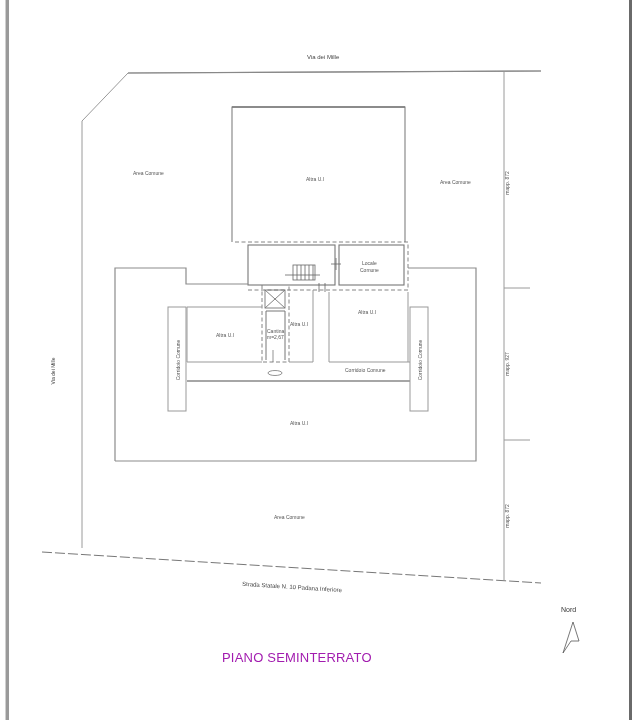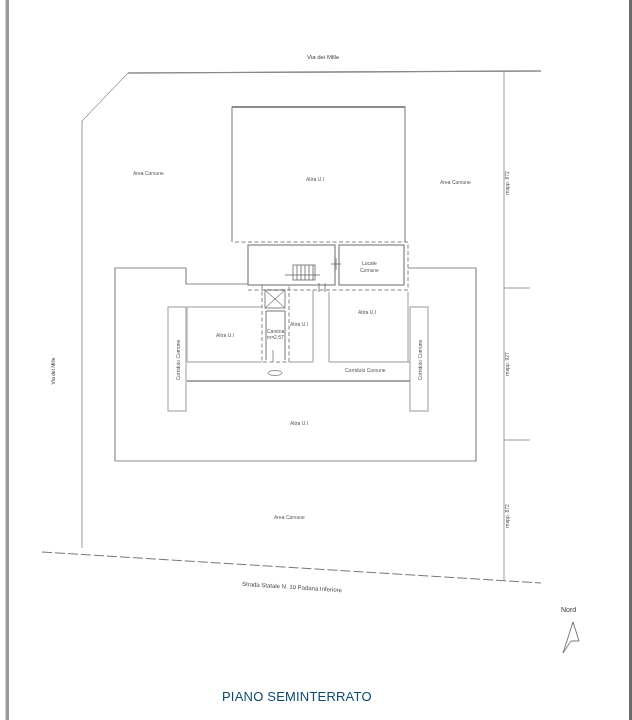--- a/index.html
+++ b/index.html
@@ -2,21 +2,21 @@
 <html><head>
 <meta charset="utf-8">
 <style>
   html, body { margin: 0; padding: 0; background: #ffffff; }
   body { width: 632px; height: 720px; position: relative; overflow: hidden; font-family: "Liberation Sans", sans-serif; }
   .page-border-left { position: absolute; left: 5px; top: 0; width: 3px; height: 720px; background: #9a9a9a; border-left: 1px solid #d0d0d0; }
   .page-border-right { position: absolute; right: 0; top: 0; width: 3px; height: 720px; background: #6a6a6a; }
   svg.plan { position: absolute; left: 0; top: 0; }
   .lbl { position: absolute; font-size: 5px; color: #555; white-space: nowrap; transform-origin: center center; }
   .street { position: absolute; font-size: 6px; color: #444; white-space: nowrap; }
-  .title { position: absolute; left: 222px; top: 650px; font-size: 13px; color: #0c4a6e; letter-spacing: 0.2px; margin-top: 39px; }
+  .title { position: absolute; left: 222px; top: 650px; font-size: 13px; color: #a21caf; letter-spacing: 0.2px; }
   .nord { position: absolute; left: 561px; top: 606px; font-size: 7px; color: #333; }
 </style>
 </head>
 <body>
 
 <div class="page-border-left"></div>
 <div class="page-border-right"></div>
 
 <svg class="plan" width="632" height="720" viewBox="0 0 632 720">
 

